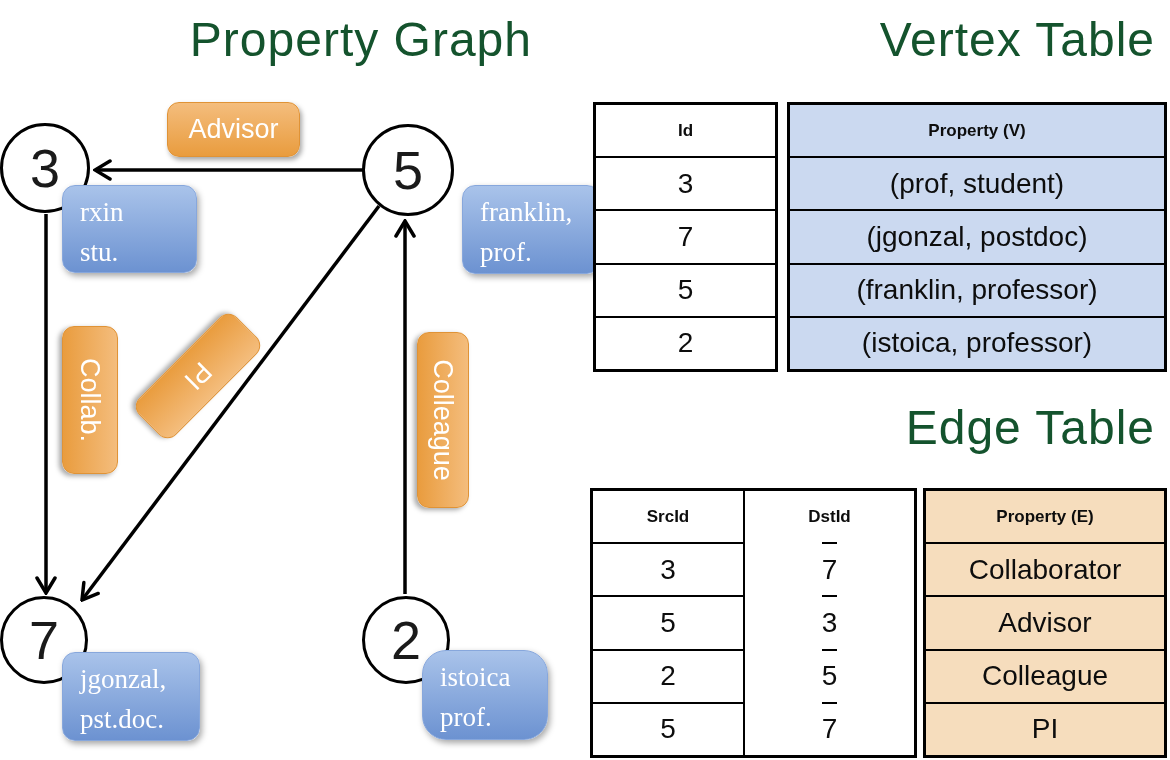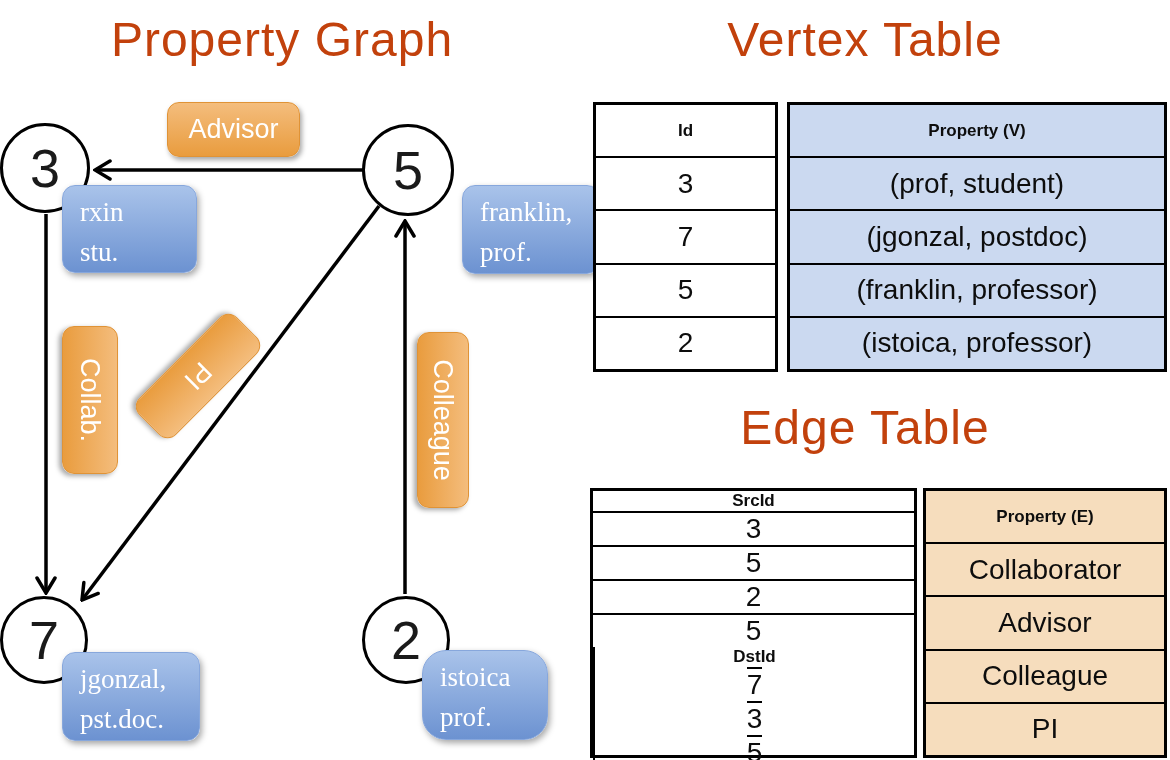--- a/index.html
+++ b/index.html
@@ -1,22 +1,22 @@
 <!DOCTYPE html>
 <html style="--vertex-fill: #CBD9F0; --edge-fill: #F6DDBD; --orange-accent: #EFA64E; --blue-accent: #84A7DE; --line-color: #000000;"><head>
 <meta charset="utf-8">
 <style>
   html,body{margin:0;padding:0;background:#fff;}
   .stage{
     position:relative;width:1170px;height:760px;background:#fff;overflow:hidden;
     font-family:"Liberation Sans","DejaVu Sans",sans-serif;color:#111;
   }
   .fig-title{
-    position:absolute;font-size:48px;font-weight:300;color:#c2410c;
-    text-align:center;white-space:nowrap;letter-spacing:1px;
+    position:absolute;font-size:48px;font-weight:300;color:#14532d;
+    text-align:right;white-space:nowrap;letter-spacing:1px;
   }
   
   .edges-svg{position:absolute;left:0;top:0;width:1170px;height:760px;pointer-events:none;}
   .node{
     position:absolute;border:3.5px solid #000;border-radius:50%;background:#fff;
     display:flex;align-items:center;justify-content:center;
     font-size:54px;font-weight:300;color:#1a1a1a;box-sizing:border-box;
   }
   .pill-orange{
     position:absolute;box-sizing:border-box;
@@ -33,21 +33,21 @@
     box-shadow:2px 3px 6px rgba(0,0,0,.35);
   }
   .pill-blue div{white-space:nowrap;font-family:Liberation Serif, serif;}
   .rot90{transform:rotate(90deg);}
   .rot135{transform:rotate(135deg);}
   
   .col-table{
     position:absolute;border:3px solid #000;background:#fff;box-sizing:border-box;
     display:flex;flex-direction:column;
   }
-  .col-table.split{flex-direction:column;}
+  .col-table.split{flex-direction:row;}
   .subcol{display:flex;flex-direction:column;flex:1;box-sizing:border-box;}
   .subcol.divided{border-left:2px solid #000;align-items:center;}
   .cell{
     flex:1;display:flex;align-items:center;justify-content:center;
     font-size:28px;color:#0d0d0d;border-top:2px solid #000;white-space:nowrap;
   }
   .cell:first-child{border-top:none;}
   .cell.head{font-weight:bold;font-size:17px;}
   .fill-v{background:var(--vertex-fill,#CBD9F0);}
   .fill-e{background:var(--edge-fill,#F6DDBD);}

